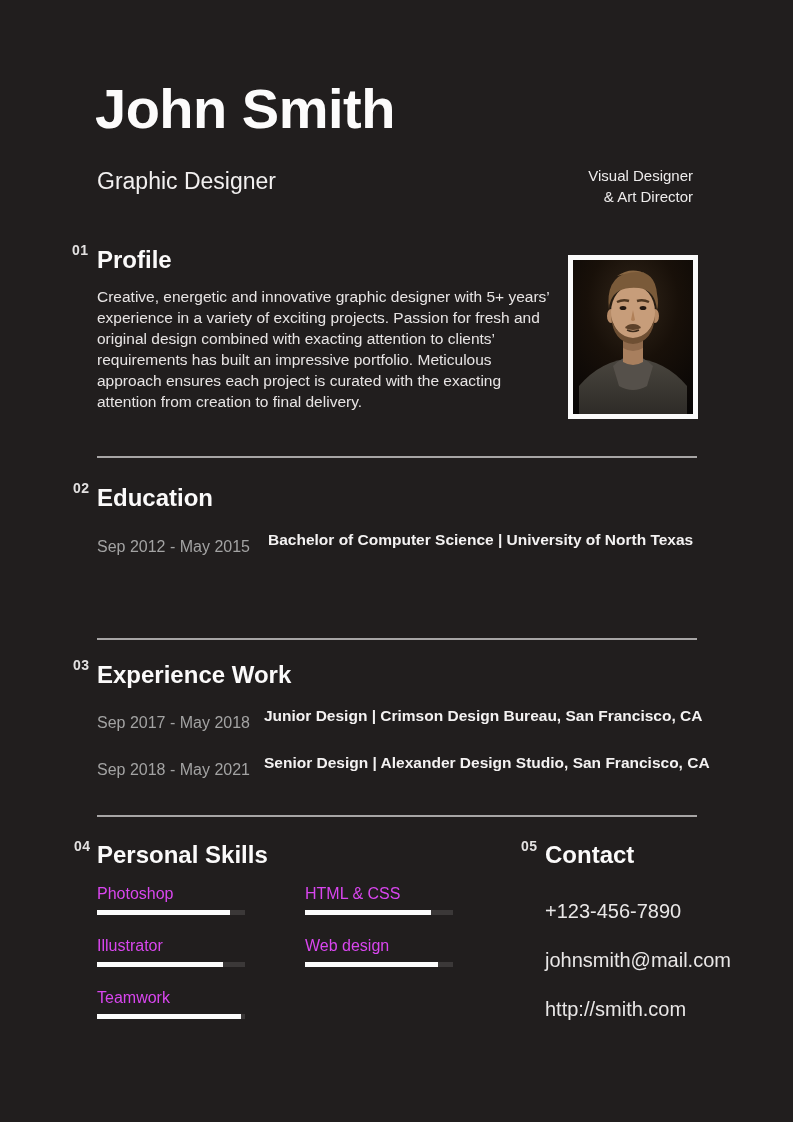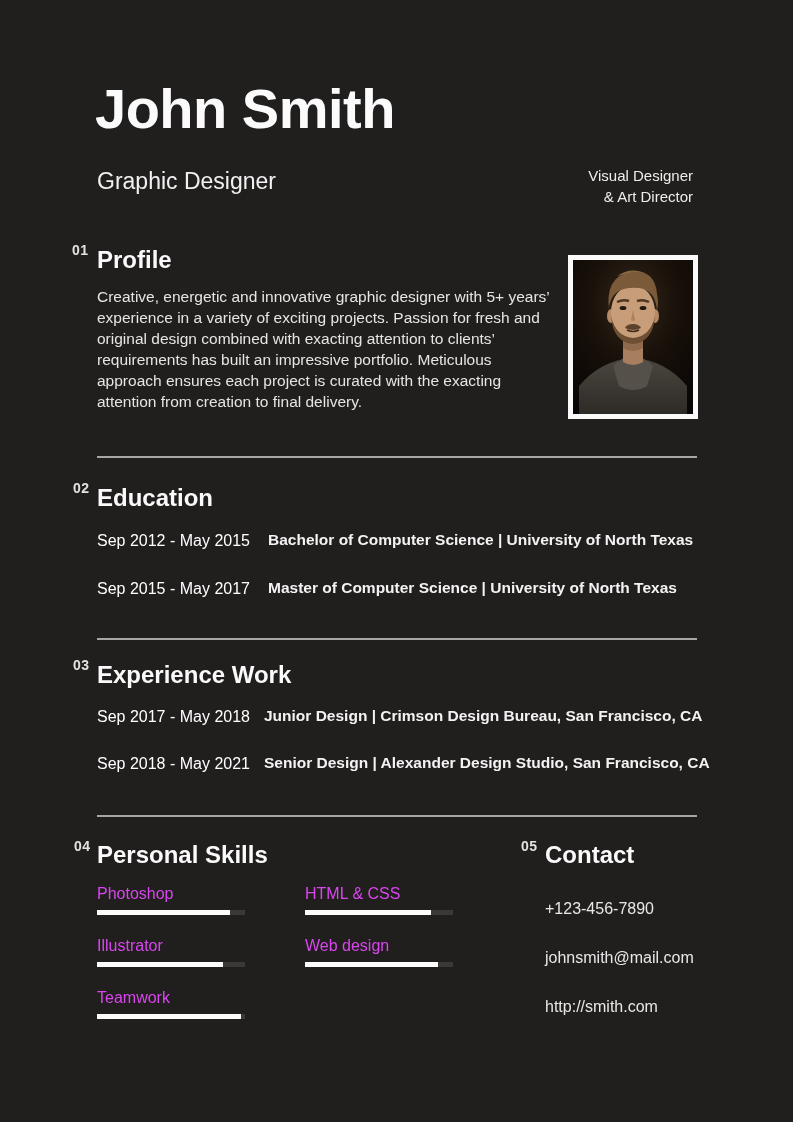--- a/index.html
+++ b/index.html
@@ -53,22 +53,22 @@
   .photo-frame svg { display: block; width: 120px; height: 154px; }
 
   
   .divider {
     left: 97px; width: 600px; height: 2px; background: #A7A5A5;
   }
 
   
   .row { left: 97px; width: 640px; height: 20px; }
   .row .dates {
-    position: absolute; left: 0; top: 1px;
-    font-size: 16px; font-weight: 500; color: #ffffff; white-space: nowrap;
+    position: absolute; left: 0; top: 7px;
+    font-size: 16px; font-weight: 500; color: #a3a3a3; white-space: nowrap;
   }
   .row .desc {
     position: absolute; top: 0;
     font-size: 15.5px; font-weight: 700; color: #F4F2F2; white-space: nowrap;
   }
   .row .desc.edu { left: 171px; }
   .row .desc.exp { left: 167px; }
 
   
   .skills-grid {
@@ -87,21 +87,21 @@
     margin-top: 7px; width: 148px; height: 5px; background: #3B3838;
   }
   .skill-bar-fill { height: 5px; background: #FCFCFC; }
 
   
   .contact-list {
     left: 545px; top: 900px;
     display: flex; flex-direction: column; gap: 31px;
   }
   .contact-item {
-    font-size: 16px; font-weight: 500; color: #E9E7E7;
+    font-size: 20px; font-weight: 500; color: #E9E7E7;
     height: 18px; white-space: nowrap;
   }
 </style>
 </head>
 <body>
 
 <div class="page">
 
   <div class="abs name">John Smith</div>
   <div class="abs subtitle">Graphic Designer</div>
@@ -159,24 +159,20 @@
   </div>
 
   <div class="abs divider" style="top:456px;"></div>
 
   <div class="abs sec-num" style="left:73px; top:480px;">02</div>
   <div class="abs sec-heading" style="left:97px; top:484px;">Education</div>
   <div class="abs row" style="top:531px;">
     <span class="dates">Sep 2012 - May 2015</span>
     <span class="desc edu">Bachelor of Computer Science | University of North Texas</span>
   </div>
-  <div class="abs row" style="top:579px;">
-    <span class="dates">Sep 2015 - May 2017</span>
-    <span class="desc edu">Master of Computer Science | University of North Texas</span>
-  </div>
 
   <div class="abs divider" style="top:638px;"></div>
 
   <div class="abs sec-num" style="left:73px; top:657px;">03</div>
   <div class="abs sec-heading" style="left:97px; top:661px;">Experience Work</div>
   <div class="abs row" style="top:707px;">
     <span class="dates">Sep 2017 - May 2018</span>
     <span class="desc exp">Junior Design | Crimson Design Bureau, San Francisco, CA</span>
   </div>
   <div class="abs row" style="top:754px;">

